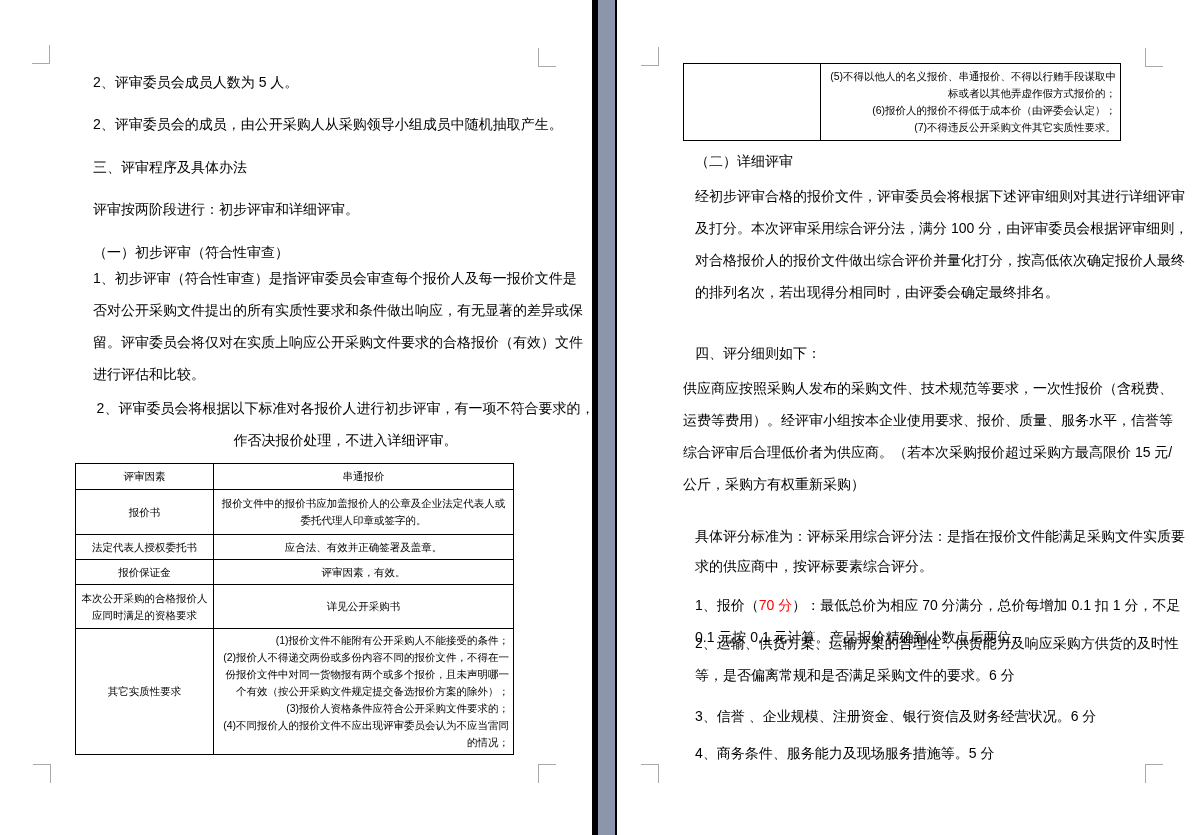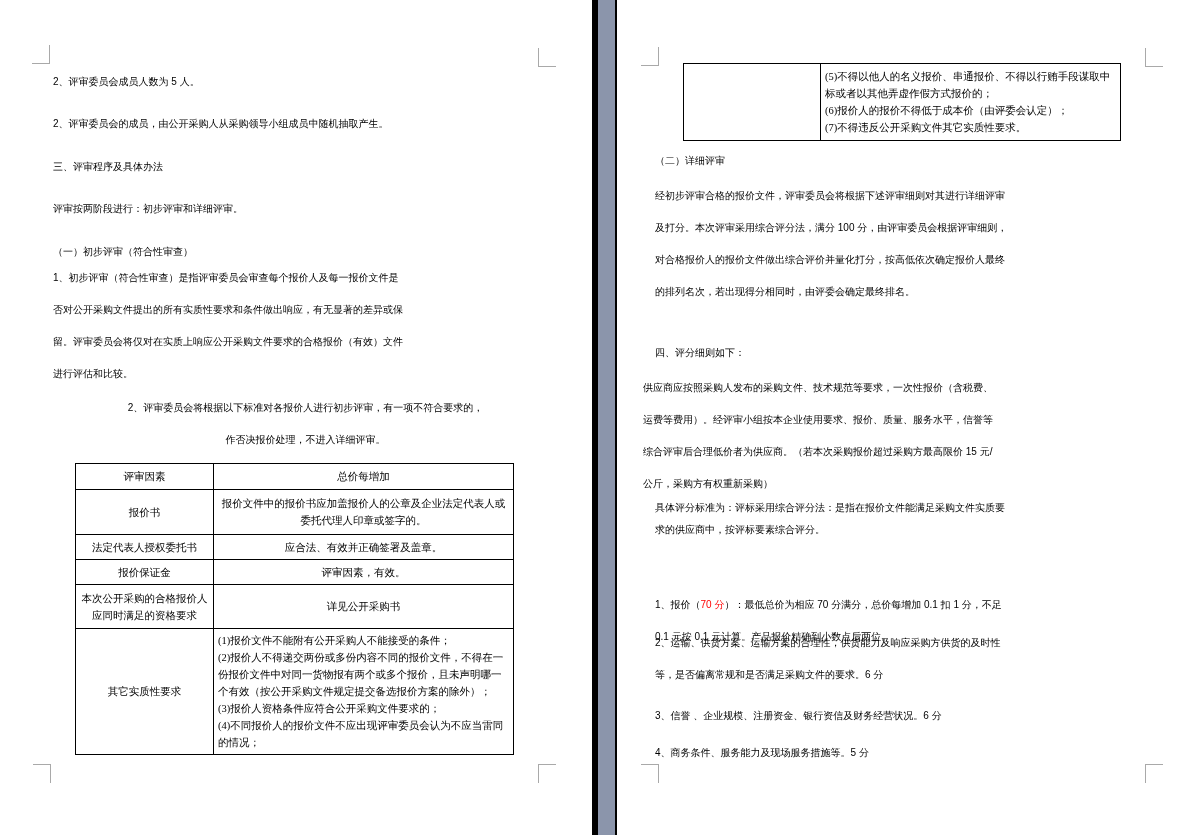--- a/index.html
+++ b/index.html
@@ -24,38 +24,39 @@
   .page-edge-dark-right{position:absolute;top:0;left:615px;width:2px;height:835px;background:#000;}
   
   .crop{position:absolute;width:18px;height:19px;}
   .crop.tl{border-right:1px solid var(--mark-color);border-bottom:1px solid var(--mark-color);}
   .crop.tr{border-left:1px solid var(--mark-color);border-bottom:1px solid var(--mark-color);}
   .crop.bl{border-top:1px solid var(--mark-color);border-right:1px solid var(--mark-color);}
   .crop.br{border-top:1px solid var(--mark-color);border-left:1px solid var(--mark-color);}
   
   .para{
     position:absolute;
-    font-size:10px;
+    font-size:14px;
     line-height:32px;
     white-space:pre-line;
     letter-spacing:0;
+    margin-left:40px;
   }
   .para .red{color:var(--accent-red);}
   
   table{border-collapse:collapse;position:absolute;table-layout:fixed;}
   td{
     border:1.5px solid #000;
     font-size:10.5px;
     line-height:17px;
     padding:2px 4px;
     vertical-align:middle;
     white-space:pre-line;
   }
   td.center{text-align:center;}
-  td.left{text-align:left;font-family:Liberation Serif, serif;}
+  td.left{text-align:right;}
   .t-left{left:75px;top:463px;width:438px;}
   .t-left col.c1{width:138px;}
   .t-left col.c2{width:300px;}
   .t-left tr.hrow td{height:26px;text-align:center;}
   .t-left tr.r1 td{height:45px;}
   .t-left tr.r2 td{height:25px;}
   .t-left tr.r3 td{height:25px;text-align:center;}
   .t-left tr.r4 td{height:44px;}
   .t-left tr.r5 td{height:126px;}
   .t-right{left:66px;top:63px;width:437px;}
@@ -85,21 +86,21 @@
 作否决报价处理，不进入详细评审。</div>
 
   <table class="t-left">
     <colgroup>
         <col class="c1">
         <col class="c2">
       </colgroup>
     <tbody>
         <tr class="hrow">
       <td class="center">评审因素</td>
-      <td class="center">总价每增加</td>
+      <td class="center">串通报价</td>
     </tr>
     <tr class="r1">
       <td class="center">报价书</td>
       <td class="center">报价文件中的报价书应加盖报价人的公章及企业法定代表人或
 委托代理人印章或签字的。</td>
     </tr>
     <tr class="r2">
       <td class="center">法定代表人授权委托书</td>
       <td class="center">应合法、有效并正确签署及盖章。</td>
     </tr>
@@ -152,21 +153,21 @@
   <div class="para" style="left:38px;top:145px;width:500px;">（二）详细评审</div>
   <div class="para" style="left:38px;top:180px;width:500px;">经初步评审合格的报价文件，评审委员会将根据下述评审细则对其进行详细评审
 及打分。本次评审采用综合评分法，满分 100 分，由评审委员会根据评审细则，
 对合格报价人的报价文件做出综合评价并量化打分，按高低依次确定报价人最终
 的排列名次，若出现得分相同时，由评委会确定最终排名。</div>
   <div class="para" style="left:38px;top:337px;width:500px;">四、评分细则如下：</div>
   <div class="para" style="left:26px;top:372px;width:500px;">供应商应按照采购人发布的采购文件、技术规范等要求，一次性报价（含税费、
 运费等费用）。经评审小组按本企业使用要求、报价、质量、服务水平，信誉等
 综合评审后合理低价者为供应商。（若本次采购报价超过采购方最高限价 15 元/
 公斤，采购方有权重新采购）</div>
-  <div class="para" style="left:38px;top:497px;width:500px;line-height:22px;">具体评分标准为：评标采用综合评分法：是指在报价文件能满足采购文件实质要
+  <div class="para" style="left:38px;top:521px;width:500px;line-height:30px;">具体评分标准为：评标采用综合评分法：是指在报价文件能满足采购文件实质要
 求的供应商中，按评标要素综合评分。</div>
   <div class="para" style="left:38px;top:557px;width:500px;">
     <span>1、报价（</span><span class="red">70 分</span><span>）：最低总价为相应 70 分满分，总价每增加 0.1 扣 1 分，不足
 0.1 元按 0.1 元计算。产品报价精确到小数点后两位。</span>
   </div>
   <div class="para" style="left:38px;top:627px;width:500px;">2、运输、供货方案、运输方案的合理性，供货能力及响应采购方供货的及时性
 等，是否偏离常规和是否满足采购文件的要求。6 分</div>
   <div class="para" style="left:38px;top:700px;width:500px;">3、信誉 、企业规模、注册资金、银行资信及财务经营状况。6 分</div>
   <div class="para" style="left:38px;top:737px;width:500px;">4、商务条件、服务能力及现场服务措施等。5 分</div>
 </div>

